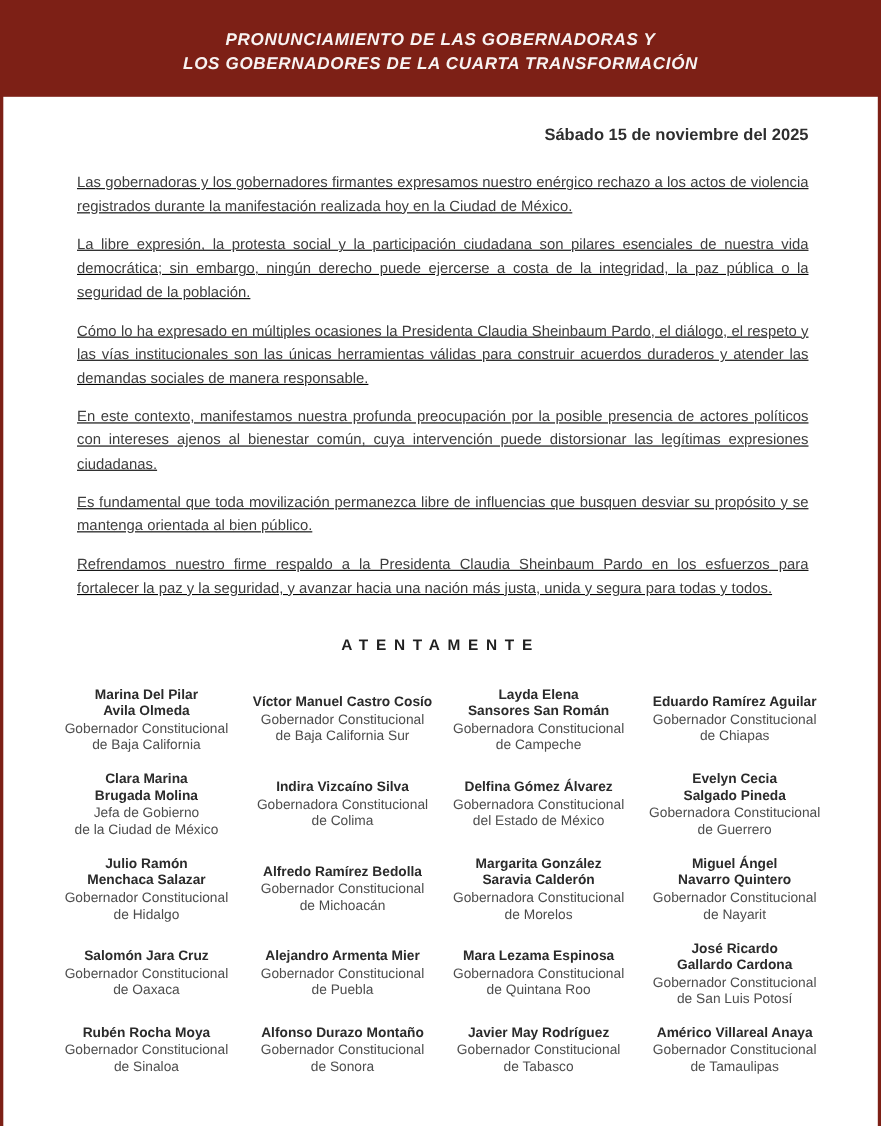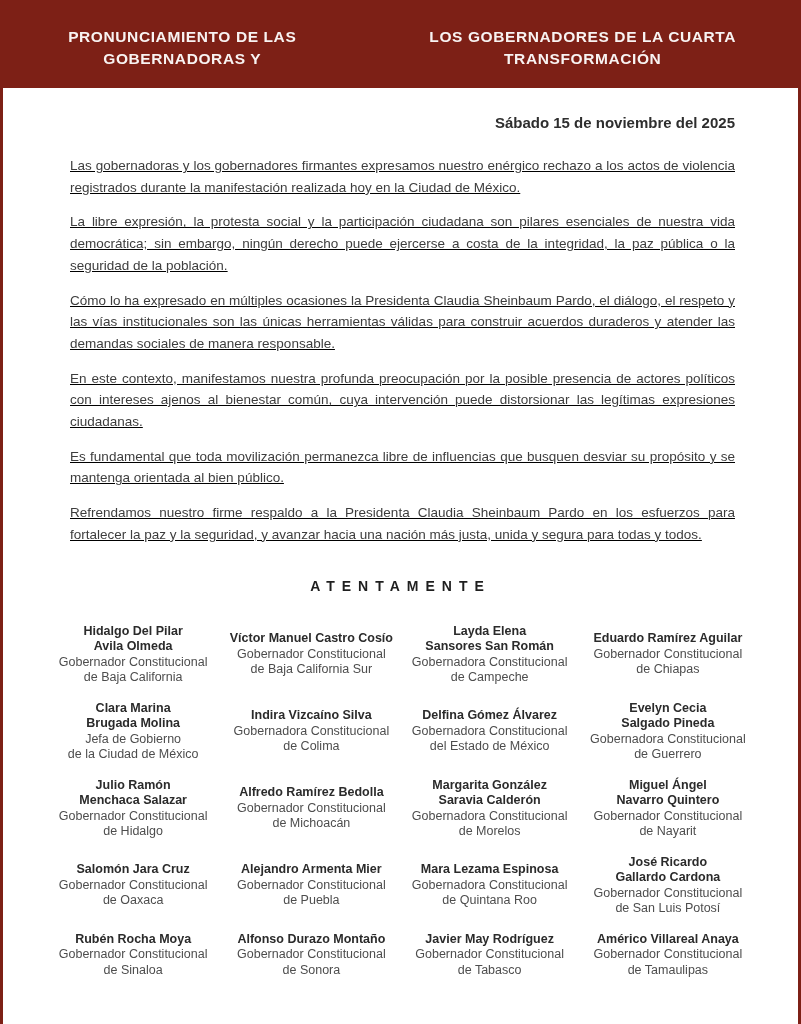--- a/index.html
+++ b/index.html
@@ -23,25 +23,26 @@
   }
   .edge.left  { left: 0; }
   .edge.right { right: 0; }
 
   .banner {
     position: relative;
     z-index: 2;
     background: #7d2016;
     height: 88px;
     display: flex;
-    flex-direction: row;
+    flex-direction: column;
     justify-content: center;
     align-items: center;
     padding-top: 8px;
     box-sizing: border-box;
+    font-style: italic;
   }
   .banner .title-line {
     color: #f8f3f2;
     font-weight: bold;
     font-size: 15.5px;
     letter-spacing: 0.6px;
     line-height: 22px;
     text-align: center;
   }
 
@@ -120,21 +121,21 @@
       <p>Cómo lo ha expresado en múltiples ocasiones la Presidenta Claudia Sheinbaum Pardo, el diálogo, el respeto y las vías institucionales son las únicas herramientas válidas para construir acuerdos duraderos y atender las demandas sociales de manera responsable.</p>
       <p>En este contexto, manifestamos nuestra profunda preocupación por la posible presencia de actores políticos con intereses ajenos al bienestar común, cuya intervención puede distorsionar las legítimas expresiones ciudadanas.</p>
       <p>Es fundamental que toda movilización permanezca libre de influencias que busquen desviar su propósito y se mantenga orientada al bien público.</p>
       <p>Refrendamos nuestro firme respaldo a la Presidenta Claudia Sheinbaum Pardo en los esfuerzos para fortalecer la paz y la seguridad, y avanzar hacia una nación más justa, unida y segura para todas y todos.</p>
     </section>
 
     <div class="closing">ATENTAMENTE</div>
 
     <section class="signatories">
       <div class="signatory">
-        <div class="name">Hidalgo Del Pilar
+        <div class="name">Marina Del Pilar
 Avila Olmeda</div>
         <div class="role">Gobernador Constitucional
 de Baja California</div>
       </div>
       <div class="signatory">
         <div class="name">Víctor Manuel Castro Cosío</div>
         <div class="role">Gobernador Constitucional
 de Baja California Sur</div>
       </div>
       <div class="signatory">

